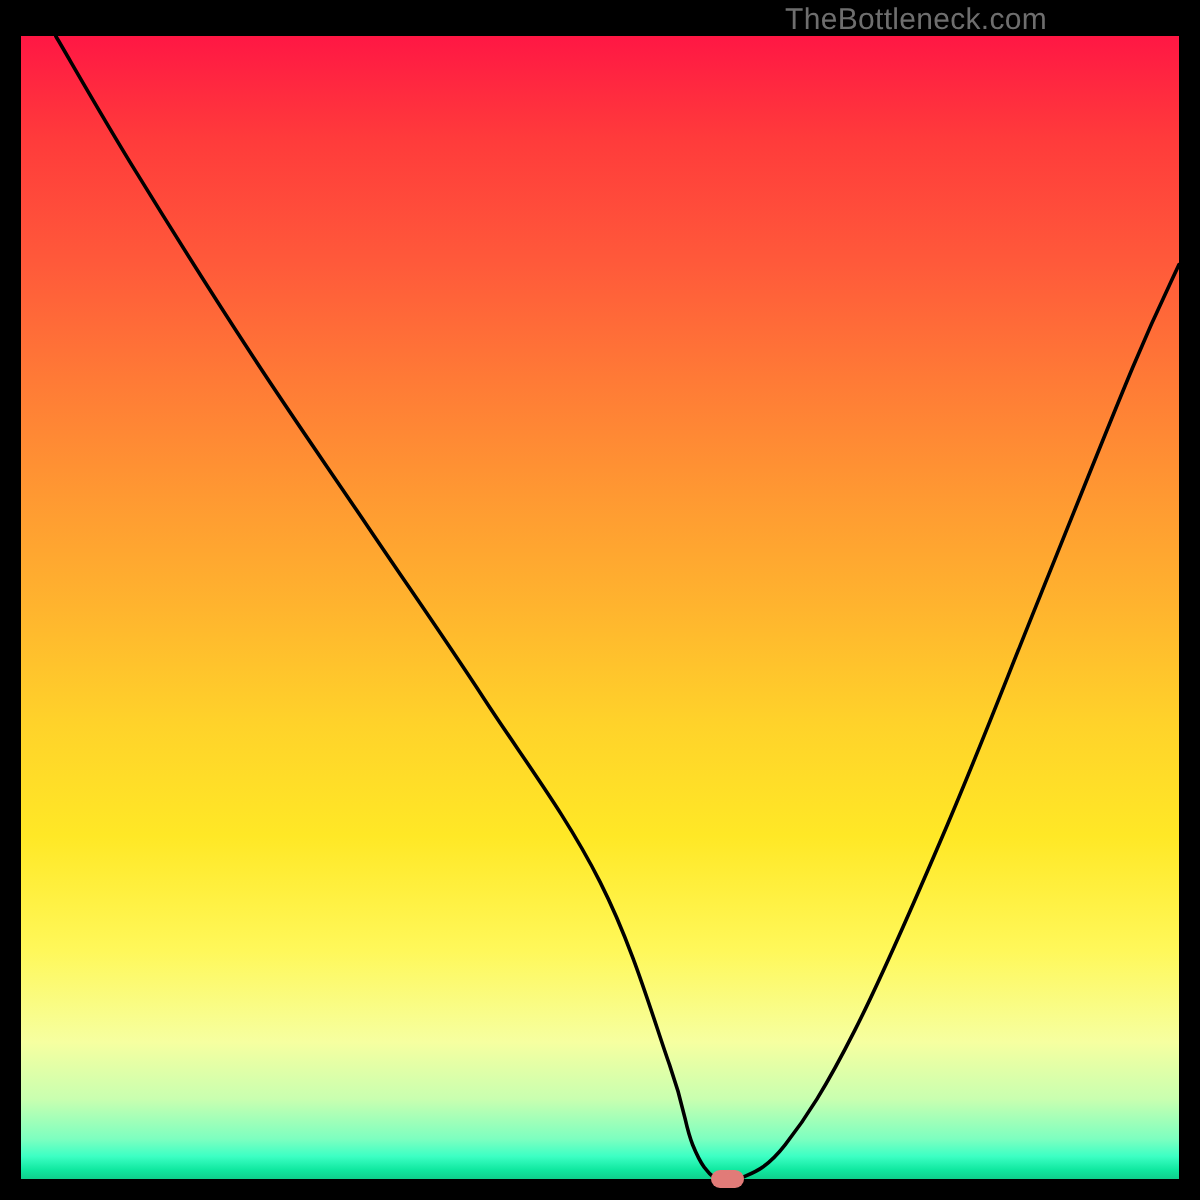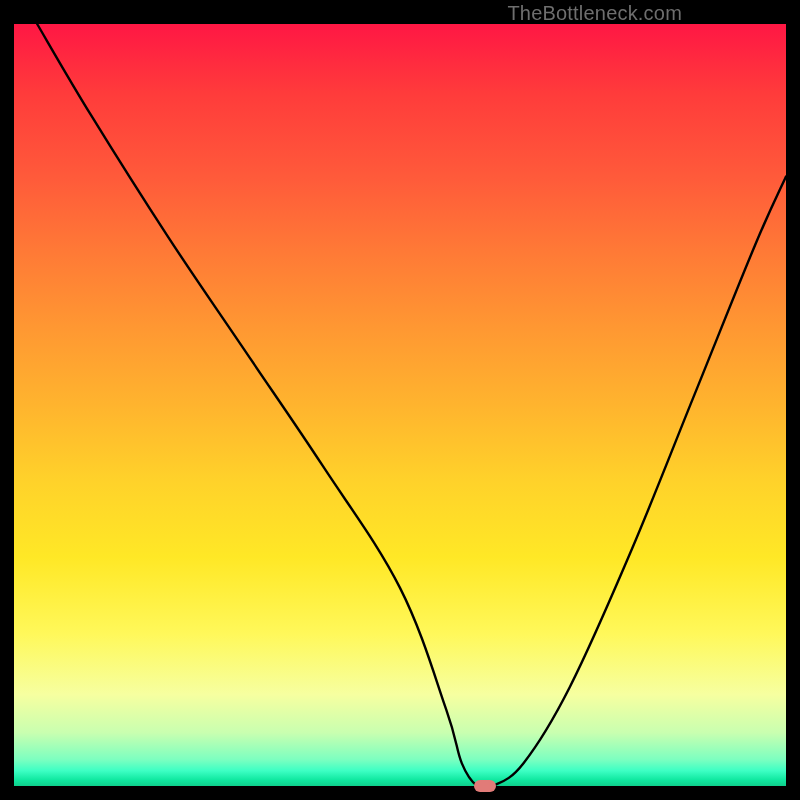--- a/index.html
+++ b/index.html
@@ -9,20 +9,21 @@
     height: 800px;
     background: #000;
     overflow: hidden;
     font-family: Arial, Helvetica, sans-serif;
   }
   .frame {
     position: relative;
     width: 692px;
     height: 800px;
     background: #000;
+    padding-left: 16px;
   }
   .plot {
     position: absolute;
     left: 14px;
     top: 24px;
     width: 772px;
     height: 762px;
     background: linear-gradient(
       to bottom,
       #ff1744 0%,

